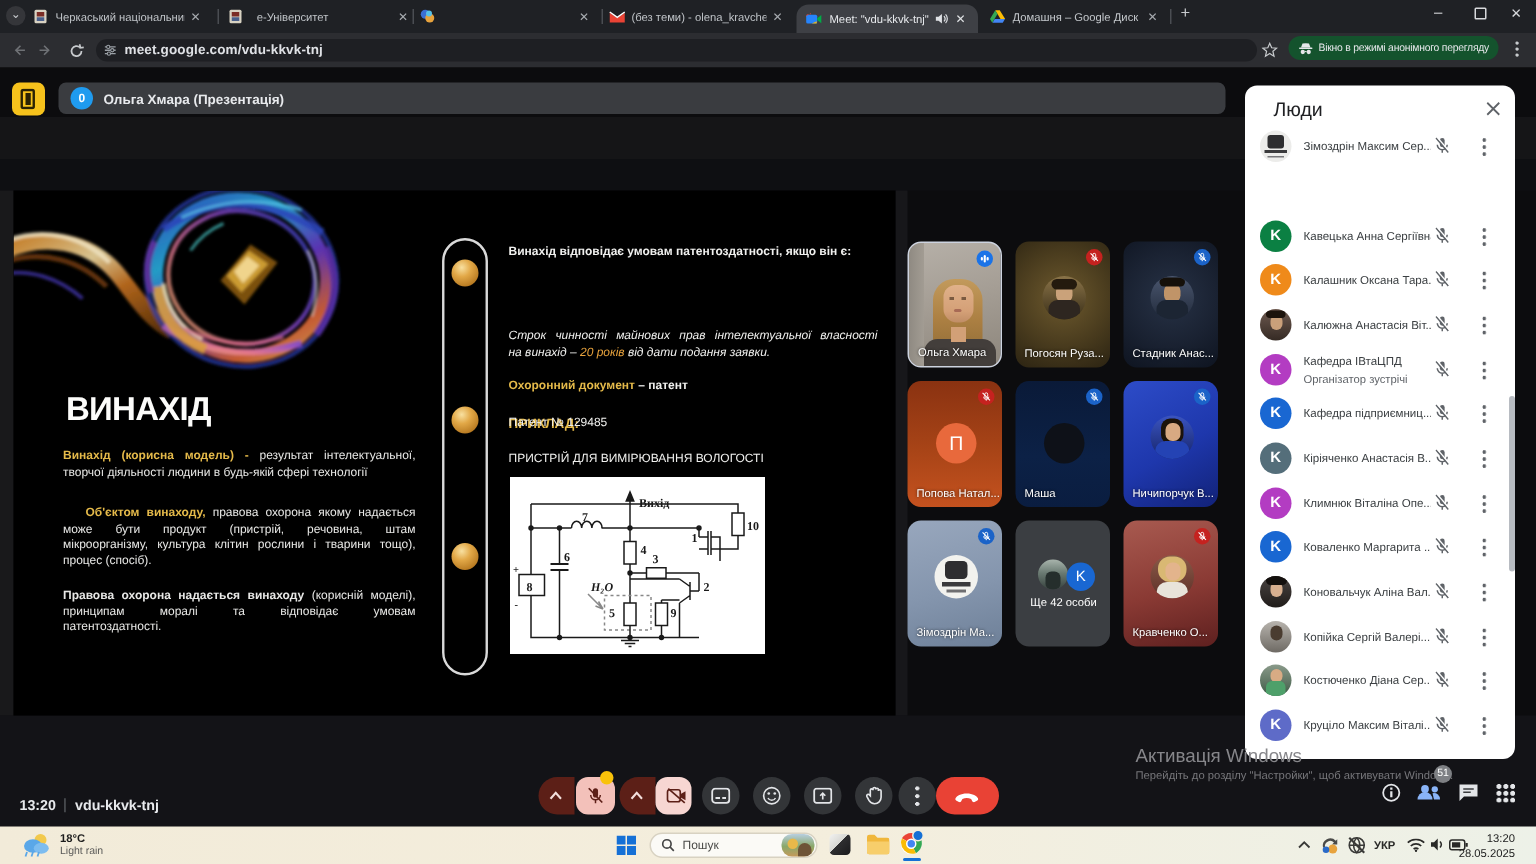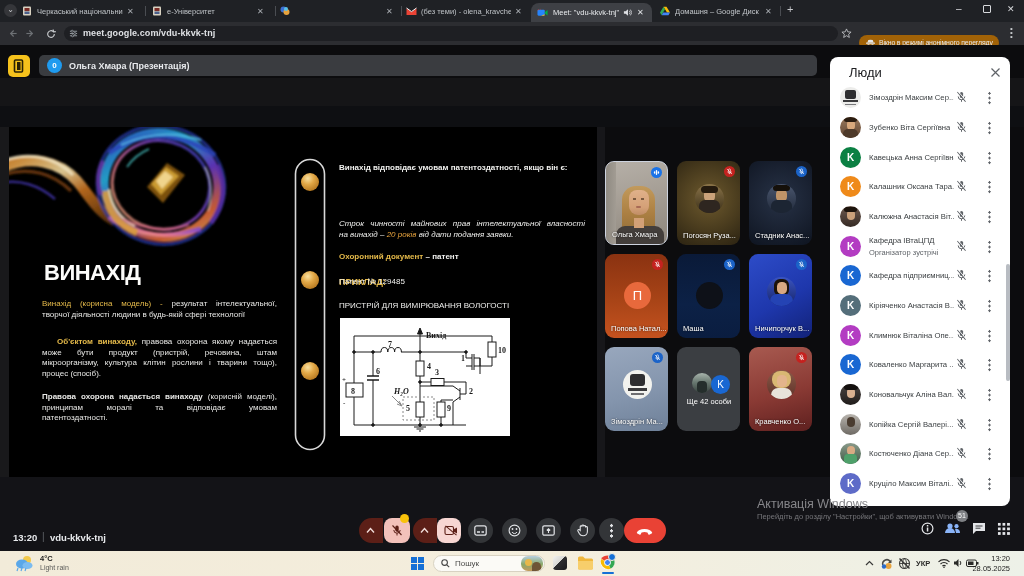--- a/index.html
+++ b/index.html
@@ -63,21 +63,21 @@
       <svg width="10" height="10" style="margin-right:5px" viewBox="0 0 10 10">
           <rect x="1" y="0.5" width="8" height="9" rx="1" fill="#d8d2c2"></rect>
           <rect x="2.5" y="2" width="5" height="3" fill="#7b2d26"></rect>
           <rect x="2.5" y="5.5" width="5" height="2.5" fill="#4a5f8a"></rect>
         </svg>
       <span class="title" style="width:86px;">Черкаський національний уні</span>
         <span class="tabx">✕</span>
     </div>
     <div class="tabsep" style="left:145px;"></div>
 
-    <div class="tab" style="left:152px;width:120px;">
+    <div class="tab" style="left:152px;width:120px;justify-content:space-between;">
       <svg width="10" height="10" style="margin-right:5px" viewBox="0 0 10 10">
           <rect x="1" y="0.5" width="8" height="9" rx="1" fill="#d8d2c2"></rect>
           <rect x="2.5" y="2" width="5" height="3" fill="#7b2d26"></rect>
           <rect x="2.5" y="5.5" width="5" height="2.5" fill="#4a5f8a"></rect>
         </svg>
       <span class="title" style="width:86px;">е-Університет</span>
         <span class="tabx">✕</span>
     </div>
     <div class="tabsep" style="left:275px;"></div>
 
@@ -154,21 +154,21 @@
           <circle cx="6.5" cy="5" r="1.2" fill="#1e1f23" stroke="#9aa0a6" stroke-width="0.8"></circle>
           <circle cx="4" cy="7.5" r="1.2" fill="#1e1f23" stroke="#9aa0a6" stroke-width="0.8"></circle>
         </svg>
       <span style="margin-left:19px;letter-spacing:0.1px;">meet.google.com/vdu-kkvk-tnj</span>
     </div>
 
     <svg class="abs" style="left:841px;top:6px;" width="11" height="11" viewBox="0 0 12 12">
         <path d="M6 1 L7.4 4.2 L11 4.5 L8.3 6.8 L9.1 10.3 L6 8.4 L2.9 10.3 L3.7 6.8 L1 4.5 L4.6 4.2 Z" stroke="#c7cacd" stroke-width="0.9" fill="none"></path>
       </svg>
 
-    <div class="abs" style="left:859px;top:13px;width:140px;height:16px;border-radius:8px;background:#a16207;color:#e5e7ea;font-size:7.2px;line-height:16px;white-space:nowrap;text-decoration:underline;">
+    <div class="abs" style="left:859px;top:2px;width:140px;height:16px;border-radius:8px;background:#14532d;color:#e5e7ea;font-size:7.2px;line-height:16px;white-space:nowrap;text-decoration:underline;">
       <svg class="abs" style="left:6px;top:3.5px;" width="11" height="9" viewBox="0 0 12 10">
           <path d="M2.5 4 L3.6 1.2 Q6 0.6 8.4 1.2 L9.5 4 Z" fill="#e5e7ea"></path>
           <rect x="1" y="4" width="10" height="1.2" rx="0.6" fill="#e5e7ea"></rect>
           <circle cx="3.8" cy="7.4" r="1.6" fill="#e5e7ea"></circle>
           <circle cx="8.2" cy="7.4" r="1.6" fill="#e5e7ea"></circle>
           <path d="M5.4 7.2 Q6 6.8 6.6 7.2" stroke="#e5e7ea" fill="none" stroke-width="0.8"></path>
         </svg>
       <span style="margin-left:20px;letter-spacing:-0.15px;display:inline-block;transform-origin:left;transform:scale(0.96,1);">Вікно в режимі анонімного перегляду</span>
     </div>
 
@@ -238,21 +238,21 @@
           <path d="M147 54 L156 44 L164 50 L153 62 Z" fill="#f4da96" opacity="0.9"></path>
           <path d="M196 40 Q206 60 199 84" fill="none" stroke="#c8c4bc" stroke-width="2" opacity="0.6"></path>
           <path d="M114 92 Q146 108 180 98" fill="none" stroke="#d86888" stroke-width="2.2" opacity="0.7"></path>
           <path d="M118 40 Q126 28 140 22" fill="none" stroke="#48c8c8" stroke-width="2" opacity="0.7"></path>
         </g>
       </svg>
 
       <div class="abs" style="left:35px;top:133px;color:#fcfcfa;font-size:22px;font-weight:bold;letter-spacing:-0.5px;">ВИНАХІД</div>
 
       <div class="slide-left" style="top:172px;">
-        <div class="jl"><span class="ytxt" style="font-weight:normal;">Винахід (корисна модель) - </span>результат інтелектуальної,</div>
+        <div class="jl"><span class="ytxt" style="font-weight:bold;">Винахід (корисна модель) - </span>результат інтелектуальної,</div>
         <div>творчої діяльності людини в будь-якій сфері технології</div>
       </div>
 
       <div class="slide-left" style="top:210px;">
         <div class="jl"><span class="ytxt" style="font-weight:bold;margin-left:15px;">Об'єктом винаходу,</span> правова охорона якому надається</div>
         <div class="jl">може бути продукт (пристрій, речовина, штам</div>
         <div class="jl">мікроорганізму, культура клітин рослини і тварини тощо),</div>
         <div>процес (спосіб).</div>
       </div>
 
@@ -492,35 +492,20 @@
           </div>
         <div class="pname">Зімоздрін Максим Сер...</div>
           <svg class="abs" style="left:126px;top:8px;" width="11" height="13" viewBox="0 0 11 13">
             <path d="M5.5 1 a1.6 1.6 0 0 1 1.6 1.6 V5.5 a1.6 1.6 0 0 1 -3.2 0 V2.6 A1.6 1.6 0 0 1 5.5 1 Z" fill="#5f6368"></path>
             <path d="M2.2 5.5 a3.3 3.3 0 0 0 6.6 0 M5.5 8.8 V10.8" stroke="#5f6368" stroke-width="1" fill="none"></path>
             <path d="M1.4 1 L9.6 10.6" stroke="#5f6368" stroke-width="1.1"></path>
             <path d="M2.1 0.4 L10.3 10" stroke="#fff" stroke-width="0.9"></path>
           </svg>
           <div class="pdots"></div>
       </div>
-      <div class="prow" style="top:56px;">
-        <div class="pava" style="background:linear-gradient(180deg,#9a7a5e,#5e4330);overflow:hidden;">
-            <div class="abs" style="left:6.5px;top:3px;width:8px;height:10px;border-radius:4px;background:#d8a87c;"></div>
-            <div class="abs" style="left:4px;top:0px;width:13px;height:5px;border-radius:3px;background:#2a1c10;"></div>
-            <div class="abs" style="left:3px;top:12px;width:15px;height:9px;background:#4e3a2a;border-radius:5px 5px 0 0;"></div>
-          </div>
-        <div class="pname">Зубенко Віта Сергіївна</div>
-          <svg class="abs" style="left:126px;top:8px;" width="11" height="13" viewBox="0 0 11 13">
-            <path d="M5.5 1 a1.6 1.6 0 0 1 1.6 1.6 V5.5 a1.6 1.6 0 0 1 -3.2 0 V2.6 A1.6 1.6 0 0 1 5.5 1 Z" fill="#5f6368"></path>
-            <path d="M2.2 5.5 a3.3 3.3 0 0 0 6.6 0 M5.5 8.8 V10.8" stroke="#5f6368" stroke-width="1" fill="none"></path>
-            <path d="M1.4 1 L9.6 10.6" stroke="#5f6368" stroke-width="1.1"></path>
-            <path d="M2.1 0.4 L10.3 10" stroke="#fff" stroke-width="0.9"></path>
-          </svg>
-          <div class="pdots"></div>
-      </div>
       <div class="prow" style="top:86px;">
         <div class="pava" style="background:#0b8043;">K</div>
         <div class="pname">Кавецька Анна Сергіївна</div>
           <svg class="abs" style="left:126px;top:8px;" width="11" height="13" viewBox="0 0 11 13">
             <path d="M5.5 1 a1.6 1.6 0 0 1 1.6 1.6 V5.5 a1.6 1.6 0 0 1 -3.2 0 V2.6 A1.6 1.6 0 0 1 5.5 1 Z" fill="#5f6368"></path>
             <path d="M2.2 5.5 a3.3 3.3 0 0 0 6.6 0 M5.5 8.8 V10.8" stroke="#5f6368" stroke-width="1" fill="none"></path>
             <path d="M1.4 1 L9.6 10.6" stroke="#5f6368" stroke-width="1.1"></path>
             <path d="M2.1 0.4 L10.3 10" stroke="#fff" stroke-width="0.9"></path>
           </svg>
           <div class="pdots"></div>
@@ -746,21 +731,21 @@
   </div>
 
   <div id="taskbar">
 
     <svg class="abs" style="left:14px;top:3px;" width="20" height="18" viewBox="0 0 20 18">
         <circle cx="13" cy="6" r="4" fill="#f2c94c"></circle>
         <ellipse cx="8" cy="10" rx="6" ry="4.5" fill="#5aa7e8"></ellipse>
         <ellipse cx="13.5" cy="11.5" rx="5" ry="3.6" fill="#7cbcf0"></ellipse>
         <path d="M4 14 L3 17 M8 14 L7 17 M12 14 L11 17" stroke="#5aa7e8" stroke-width="1.2"></path>
       </svg>
-    <div class="abs" style="left:40px;top:3px;font-size:7.5px;font-weight:bold;color:#1c1c1c;">4°C</div>
+    <div class="abs" style="left:40px;top:3px;font-size:7.5px;font-weight:bold;color:#1c1c1c;">18°C</div>
     <div class="abs" style="left:40px;top:13px;font-size:7px;color:#5a5a58;">Light rain</div>
 
     <svg class="abs" style="left:411px;top:6px;" width="13" height="13" viewBox="0 0 13 13">
         <rect x="0" y="0" width="6" height="6" fill="#1570d6"></rect>
         <rect x="7" y="0" width="6" height="6" fill="#1570d6"></rect>
         <rect x="0" y="7" width="6" height="6" fill="#1570d6"></rect>
         <rect x="7" y="7" width="6" height="6" fill="#1570d6"></rect>
       </svg>
 
     <div class="abs" style="left:433px;top:3.5px;width:112px;height:17px;border-radius:9px;background:#fbfaf6;border:1px solid #d8d2c2;"></div>

